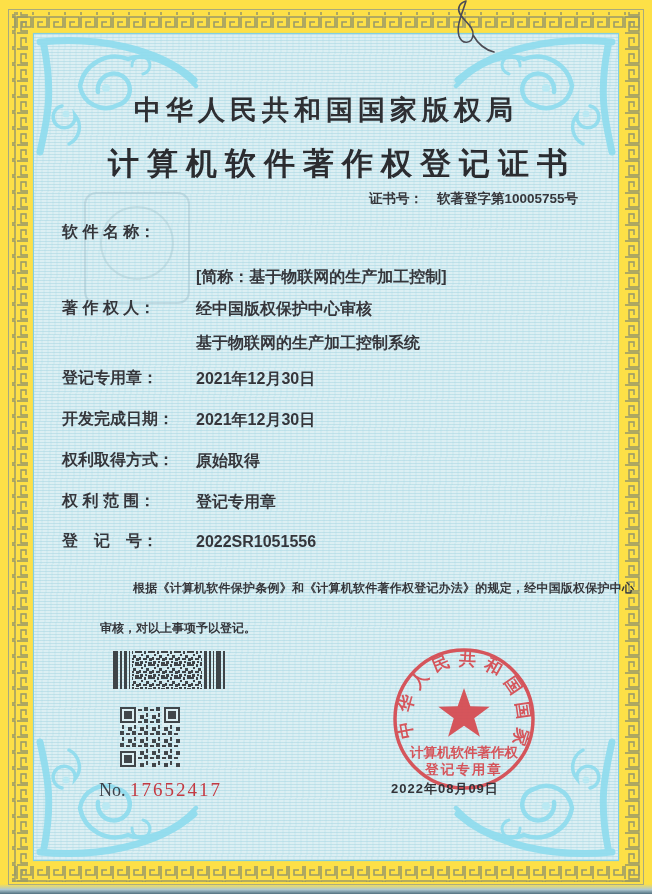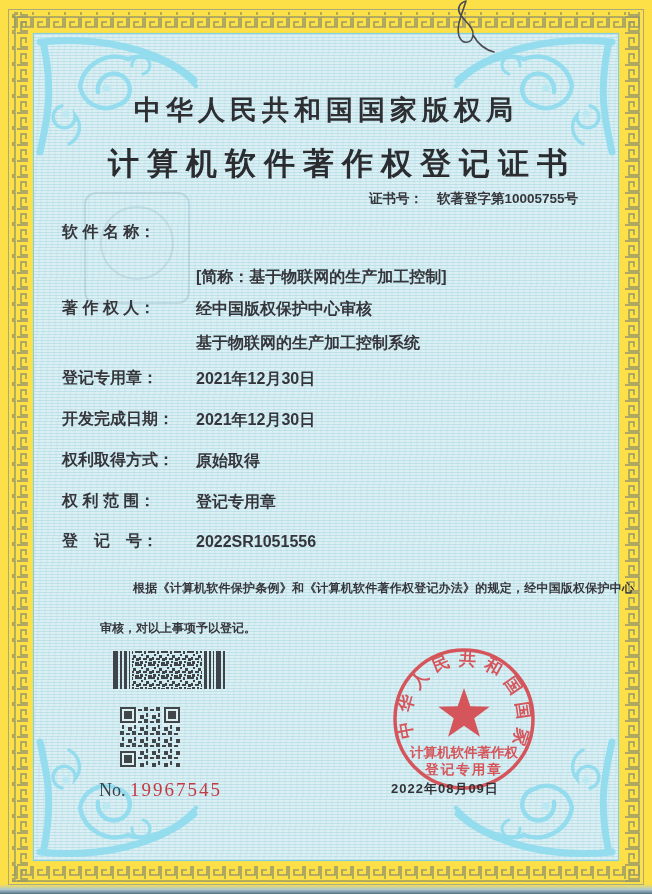--- a/index.html
+++ b/index.html
@@ -250,21 +250,21 @@
       <rect x="24" y="2" width="4" height="4" fill="#41464a"></rect>
     </g>
     <g>
       <rect x="0" y="21" width="9" height="9" fill="#dceff3"></rect>
       <rect x="0" y="22" width="8" height="8" fill="#41464a"></rect>
       <rect x="1" y="23" width="6" height="6" fill="#dceff3"></rect>
       <rect x="2" y="24" width="4" height="4" fill="#41464a"></rect>
     </g>
   </svg>
 
-  <div class="serial"><span>No.</span> <span class="num">19967545</span></div>
+  <div class="serial"><span>No.</span> <span class="num">17652417</span></div>
 
   <svg class="seal" viewBox="-75 -75 150 150">
     <circle cx="0" cy="0" r="69" fill="none" stroke="#d6494f" stroke-width="3.5"></circle>
     <polygon points="0,-31 6.35,-12.7 25.7,-12.3 10.27,-0.66 15.9,17.8 0,6.8 -15.9,17.8 -10.27,-0.66 -25.7,-12.3 -6.35,-12.7" fill="#d6494f"></polygon>
     <defs>
       <path id="ringPath" d="M -50,20 A 53.9,53.9 0 1 1 50,20" fill="none"></path>
     </defs>
     <text font-size="17" font-weight="bold" fill="#d6494f" font-family="'Liberation Sans',sans-serif">
       <textPath href="#ringPath" startOffset="2" textLength="286" lengthAdjust="spacing">中华人民共和国国家版权局</textPath>
     </text>

